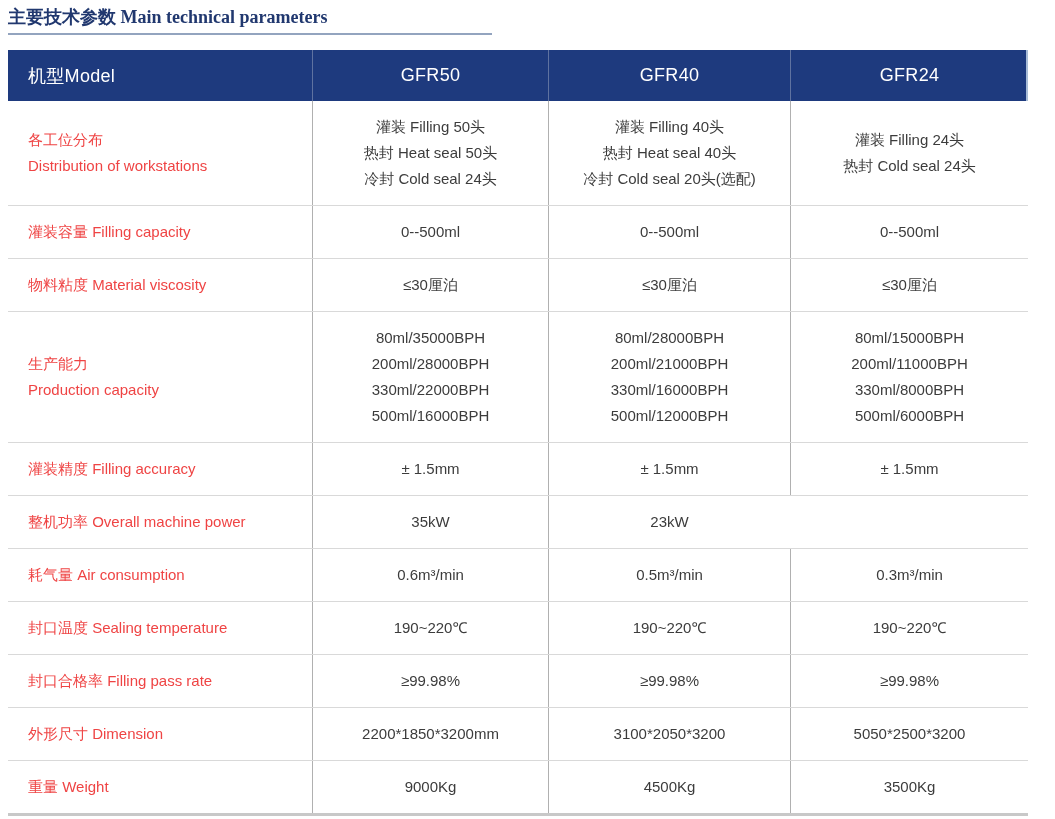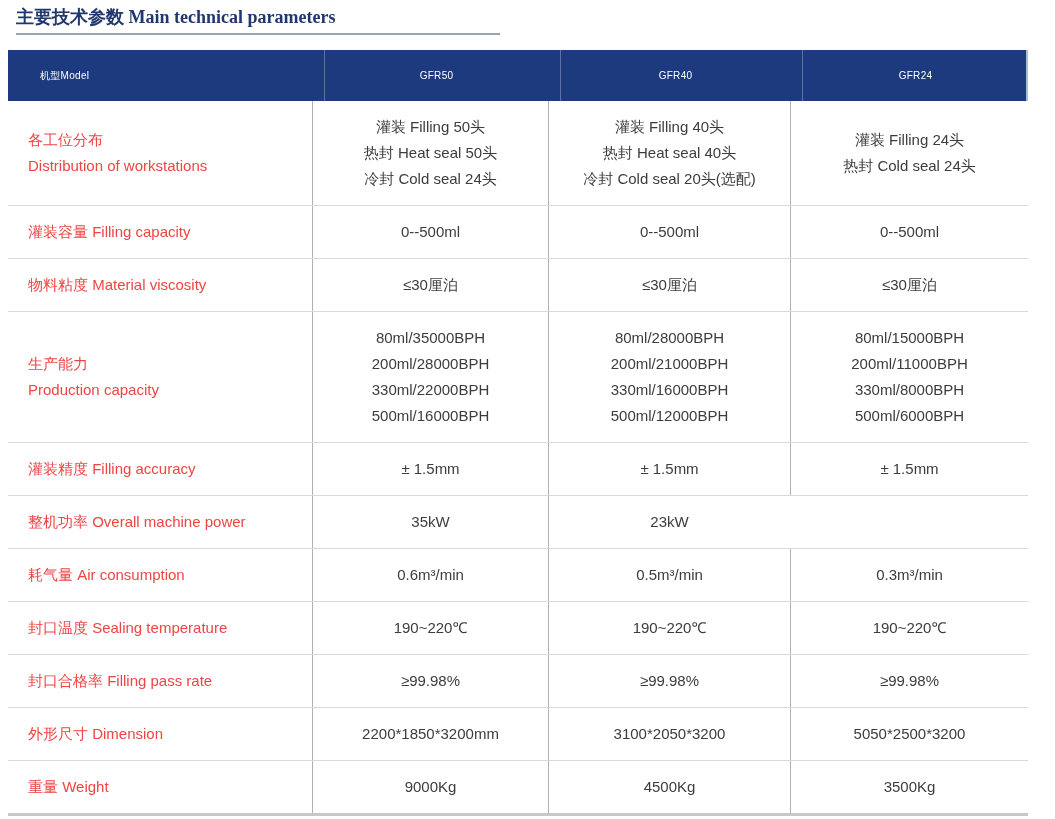--- a/index.html
+++ b/index.html
@@ -7,21 +7,21 @@
   body {
     width: 1055px;
     height: 819px;
     font-family: "Liberation Sans", sans-serif;
     color: #3c3c3c;
     overflow: hidden;
   }
   .page { padding-top: 5px; }
 
   
-  .title-wrap { margin-left: 16px; }
+  .title-wrap { margin-left: 8px; }
   .page-title {
     font-family: "Liberation Serif", serif;
     font-weight: bold;
     font-size: 18px;
     color: #21386f;
     line-height: 24px;
     white-space: nowrap;
   }
   .title-underline {
     width: 484px;
@@ -43,23 +43,22 @@
   .hrow {
     background: #1e3a7e;
     color: #ffffff;
     height: 51px;
     border-right: 2px solid #a9bcd6;
   }
   .hcell {
     display: flex;
     align-items: center;
     justify-content: center;
-    font-size: 10px;
+    font-size: 18px;
     letter-spacing: 0.3px;
-    margin-left: 12px;
   }
   .hcell.model-col {
     justify-content: flex-start;
     padding-left: 20px;
   }
   .hcell + .hcell { border-left: 1px solid #5f72a0; text-align: right; }
 
   .row { border-bottom: 1px solid #d9d9d9; }
   .row:last-child { border-bottom: none; }
   .cell {

